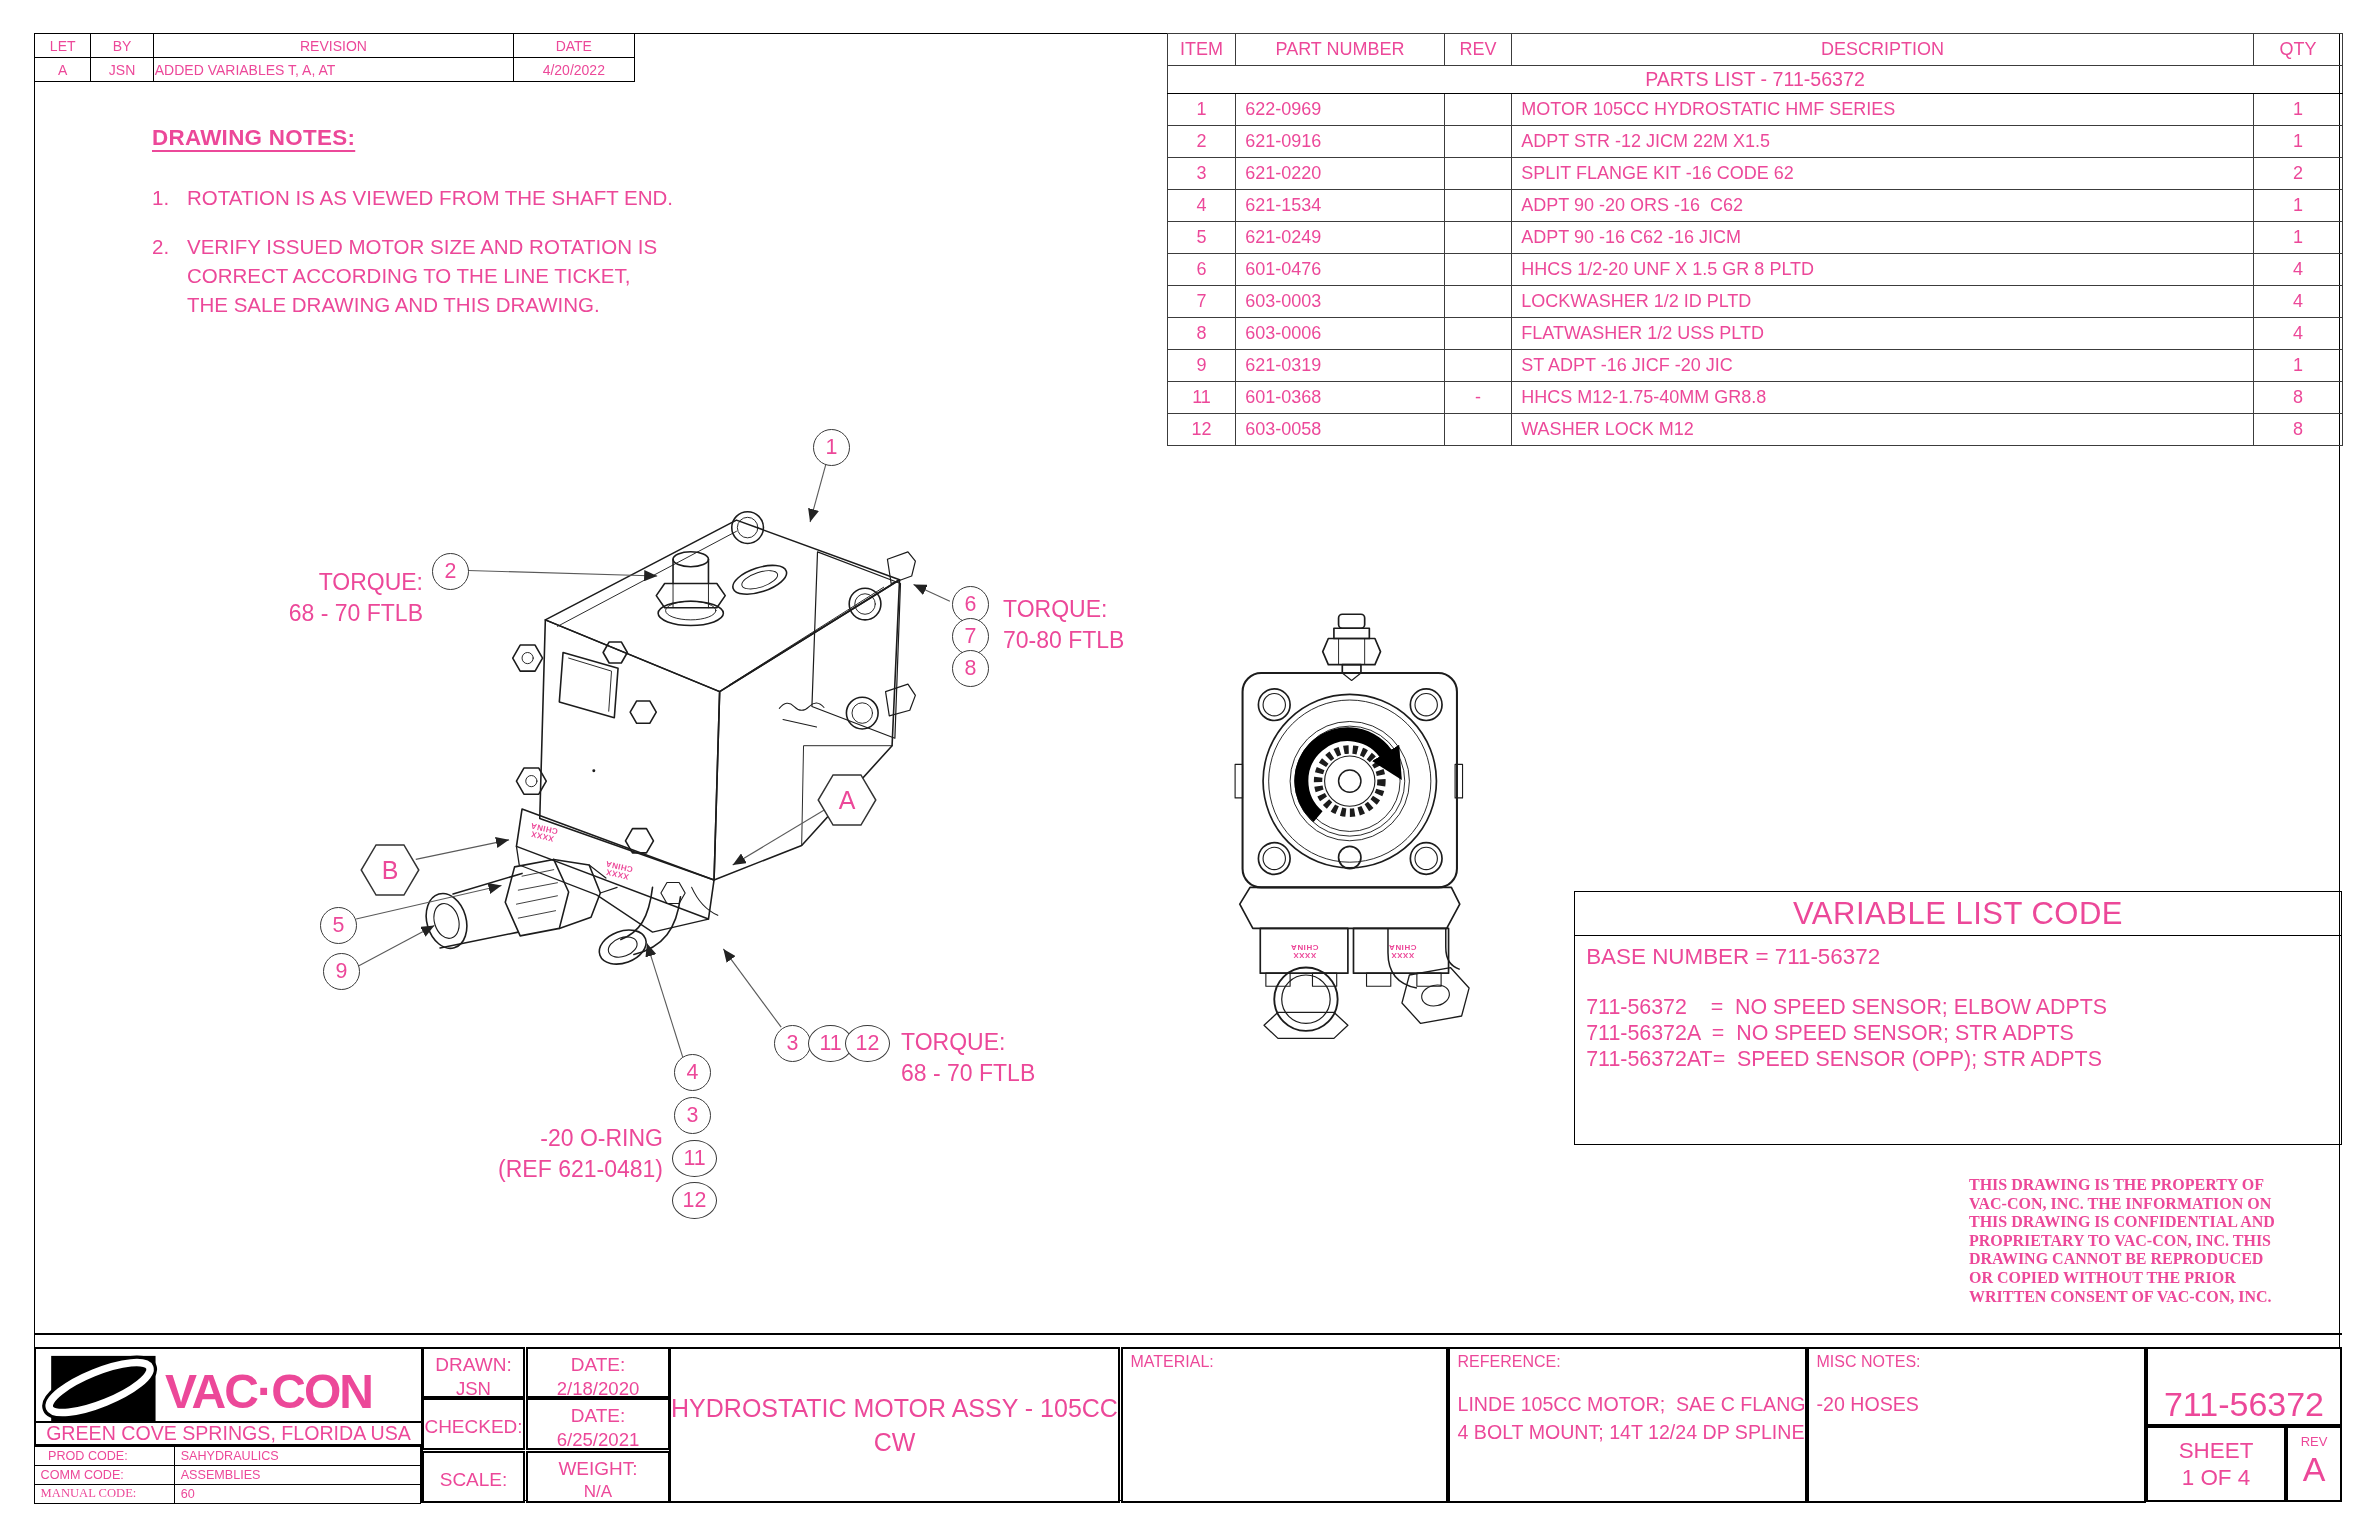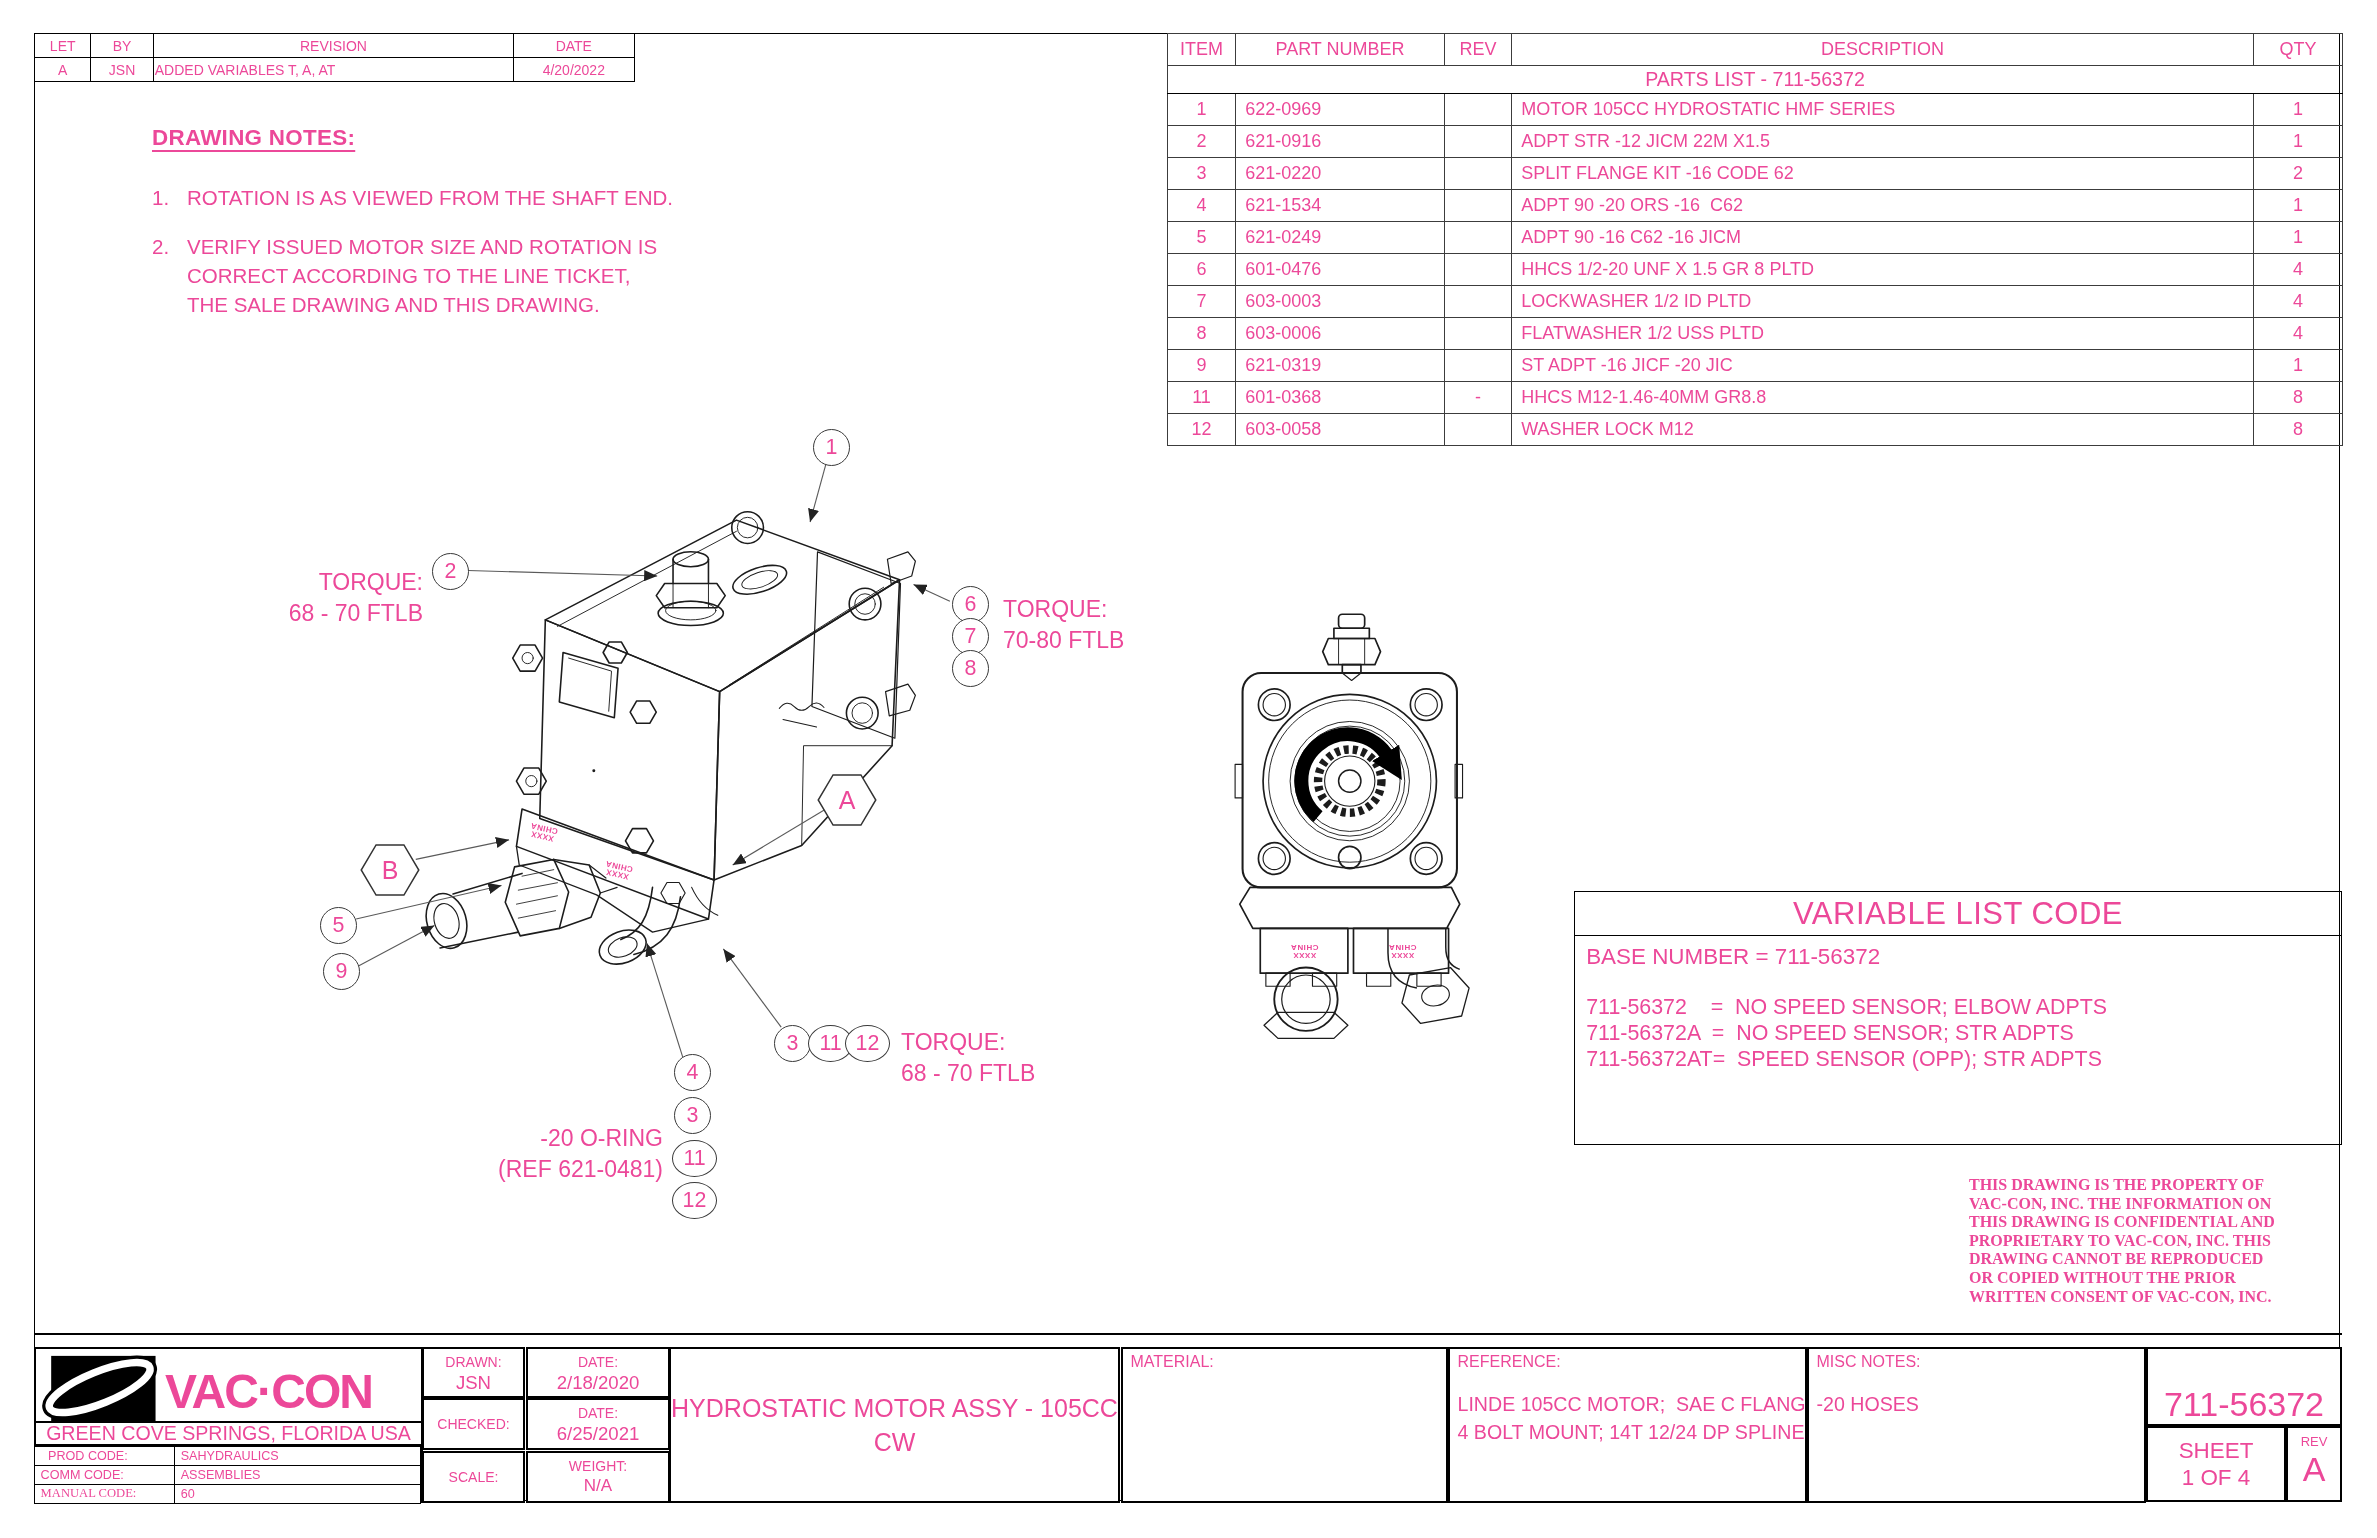--- a/index.html
+++ b/index.html
@@ -47,21 +47,21 @@
   #varbox-content{padding:7.5px 11.2px;}
   #var-base{font-size:22.4px;margin-bottom:24px;white-space:pre;}
   .ventry{white-space:pre;font-size:21.4px;line-height:26px;}
 
   
   #propnotice{left:1969px;top:1176px;width:375px;font-family:"Liberation Serif",serif;
               font-weight:bold;font-size:16px;line-height:18.6px;white-space:pre-line;}
 
   
   .tb{position:absolute;border:2.3px solid #000;box-sizing:border-box;background:#fff;}
-  .tb-label{font-size:14px;text-align:center;margin-top:4.7px;}
+  .tb-label{font-size:19px;text-align:center;margin-top:4.7px;}
   .tb-val{font-size:18.6px;text-align:center;margin-top:1.9px;}
   .tb-corner-label{position:absolute;left:7.5px;top:3.7px;font-size:16px;}
   #tb-title-cell{display:flex;align-items:center;justify-content:center;}
   #tb-title-text{font-size:25px;line-height:34px;text-align:center;white-space:pre-line;}
   #tb-partnum{display:flex;align-items:center;justify-content:center;font-size:34px;}
   #tb-sheet{display:flex;flex-direction:column;align-items:center;justify-content:center;font-size:22.4px;line-height:27px;white-space:pre-line;}
   #tb-rev .tb-rev-label{position:absolute;left:50%;transform:translateX(-50%);top:5.6px;font-size:13px;}
   #tb-rev .tb-rev-val{position:absolute;left:50%;transform:translateX(-50%);top:22.4px;font-size:34px;}
   #tb-ref-val,#tb-misc-val{position:absolute;left:7.5px;top:41px;font-size:19.6px;line-height:28px;white-space:pre;}
   #logo-cell{overflow:hidden;}
@@ -193,21 +193,21 @@
           <td class="pc-item">9</td>
           <td class="pc-part_number">621-0319</td>
           <td class="pc-rev"></td>
           <td class="pc-description">ST ADPT -16 JICF -20 JIC</td>
           <td class="pc-qty">1</td>
         </tr>
         <tr>
           <td class="pc-item">11</td>
           <td class="pc-part_number">601-0368</td>
           <td class="pc-rev">-</td>
-          <td class="pc-description">HHCS M12-1.46-40MM GR8.8</td>
+          <td class="pc-description">HHCS M12-1.75-40MM GR8.8</td>
           <td class="pc-qty">8</td>
         </tr>
         <tr>
           <td class="pc-item">12</td>
           <td class="pc-part_number">603-0058</td>
           <td class="pc-rev"></td>
           <td class="pc-description">WASHER LOCK M12</td>
           <td class="pc-qty">8</td>
         </tr>
       </tbody>

